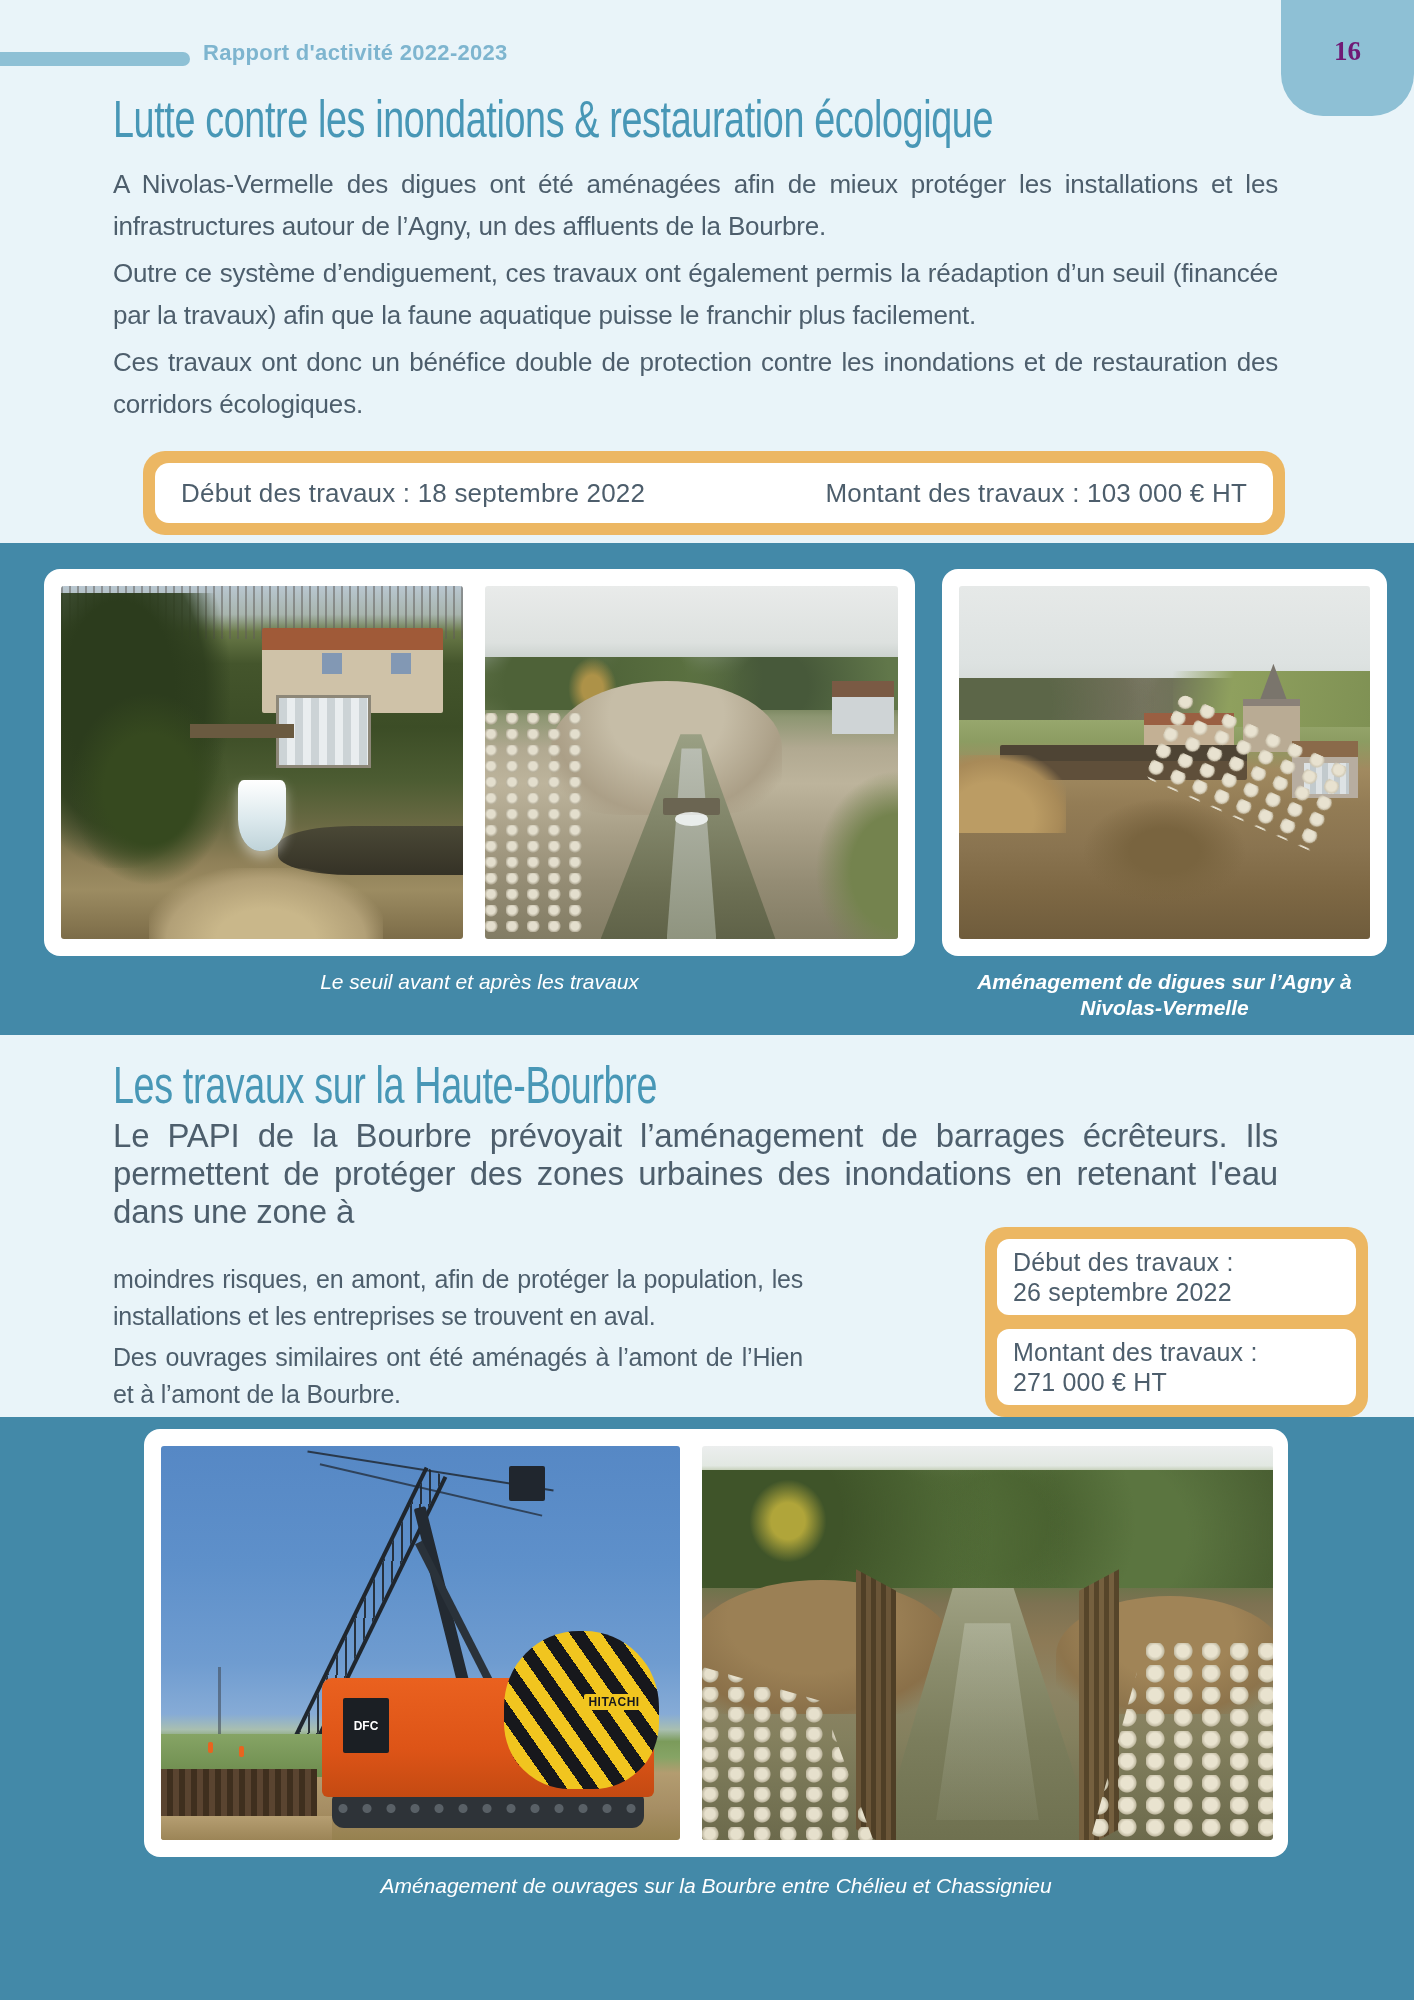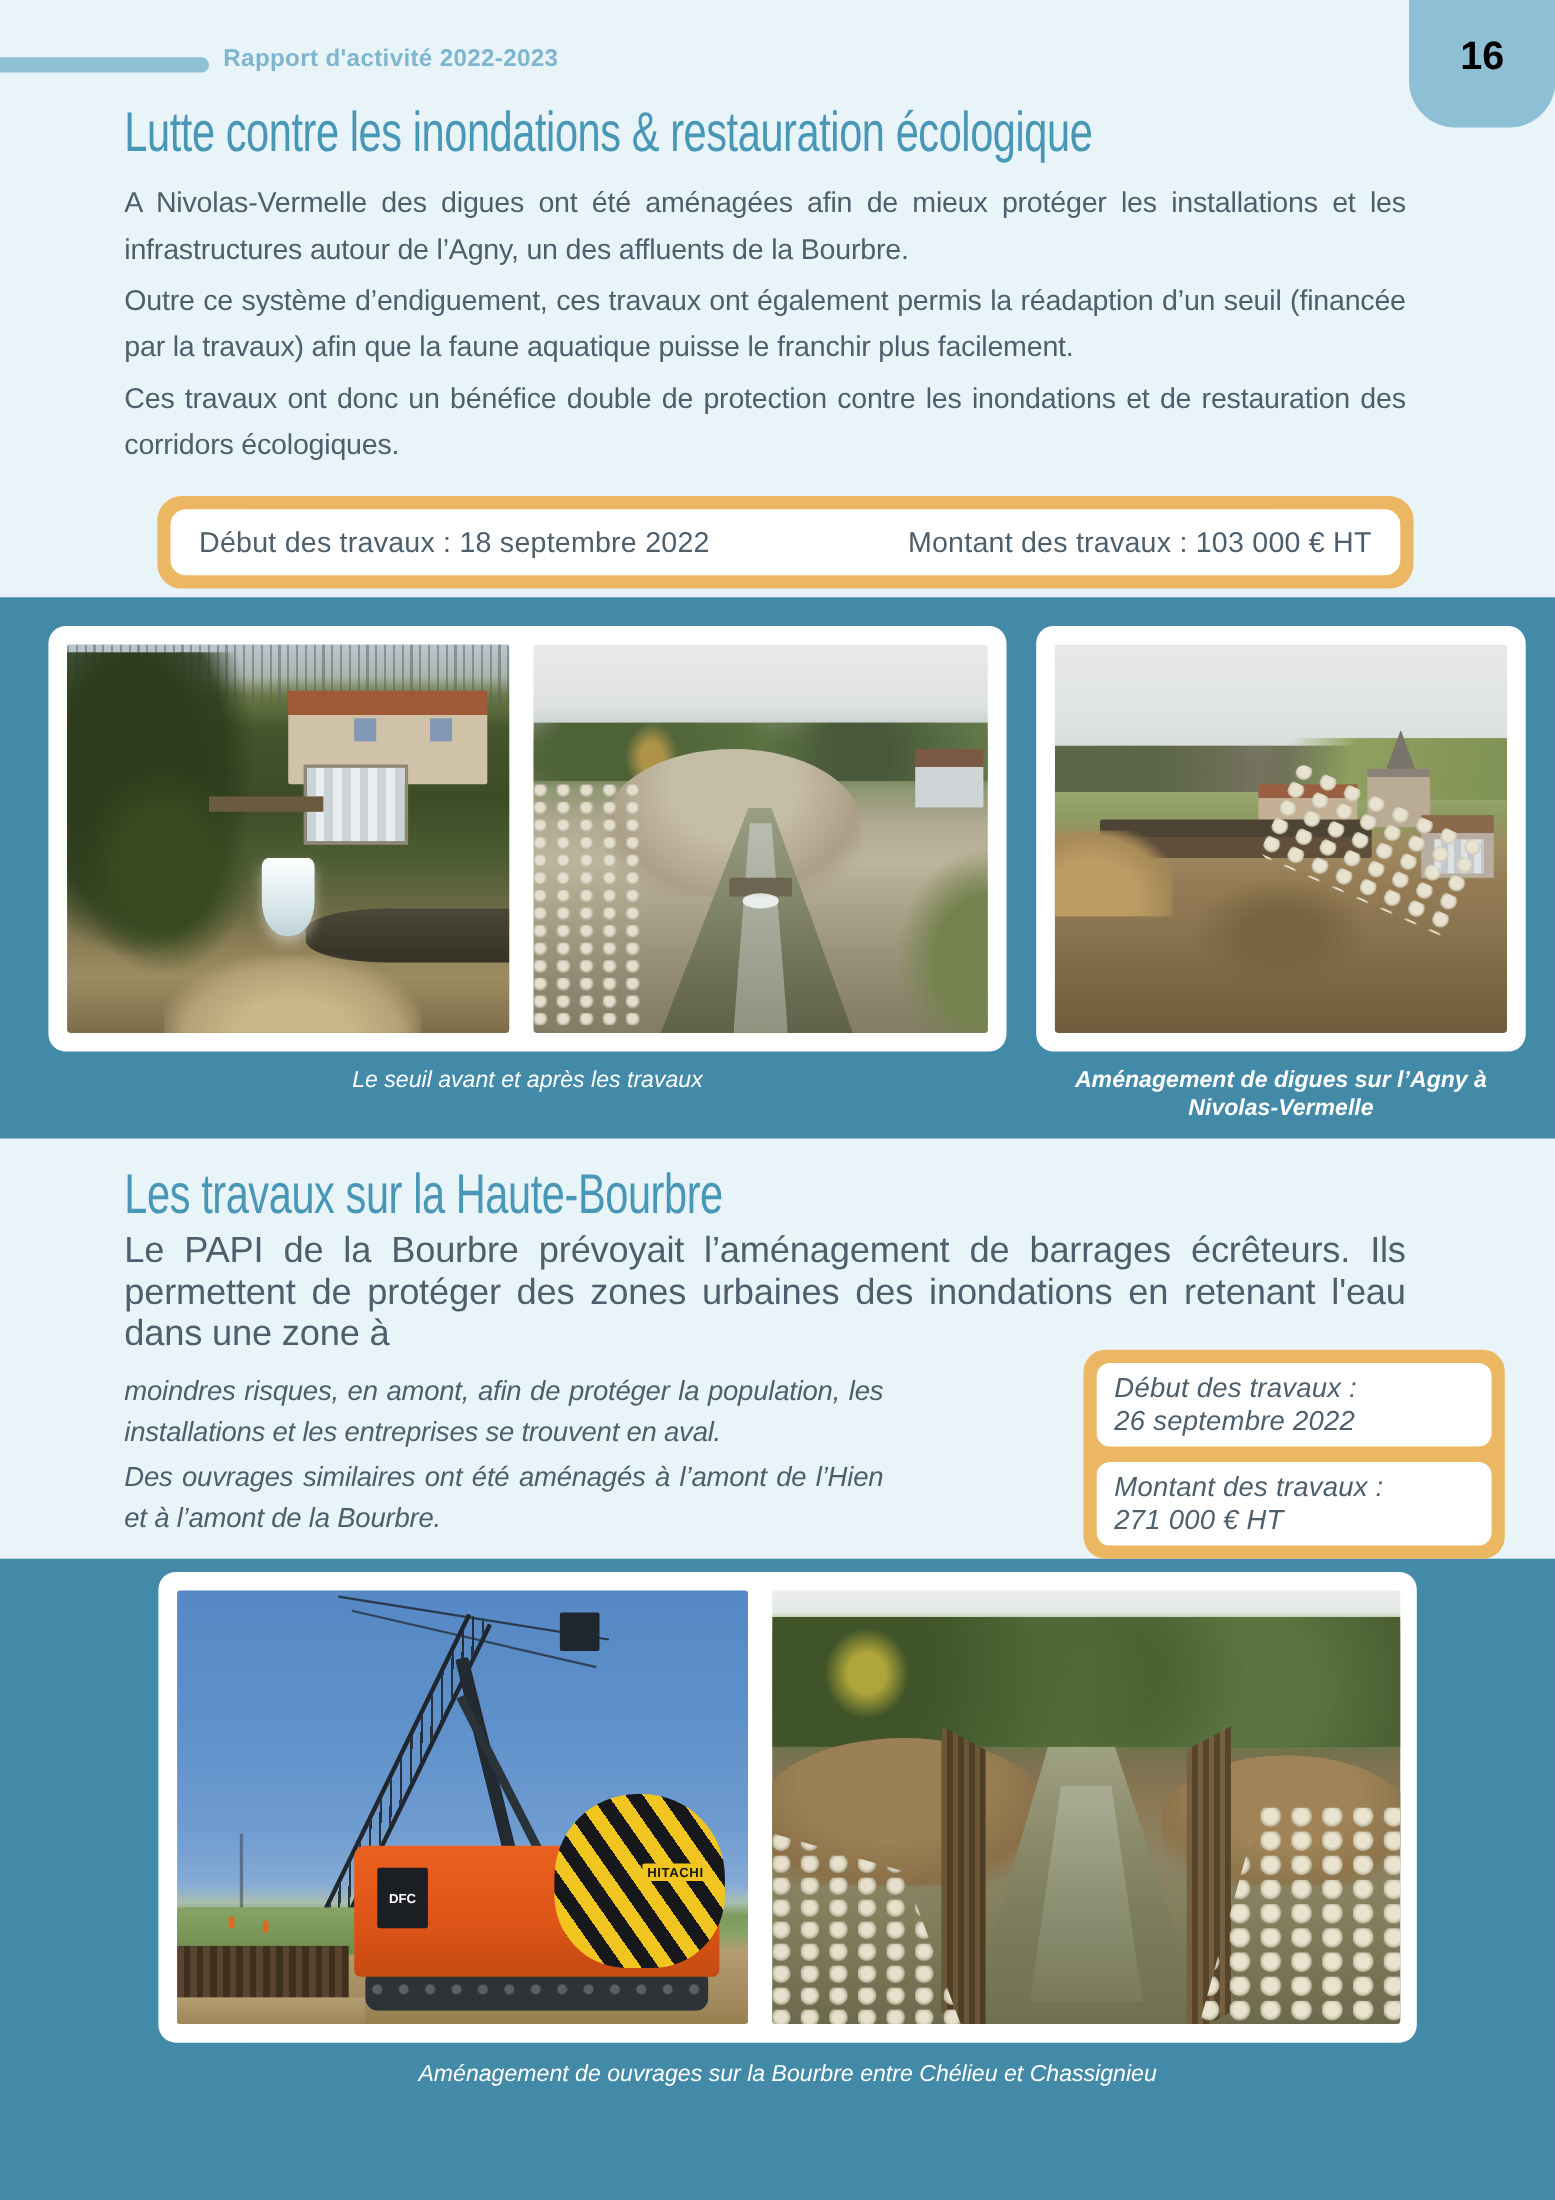--- a/index.html
+++ b/index.html
@@ -6,21 +6,21 @@
   .page{position:relative;width:1414px;height:2000px;margin:0 auto;background:#e9f4f9;
         font-family:"Liberation Sans",sans-serif;color:#4d5e6c;overflow:hidden;}
 
   
   .header-pill{position:absolute;left:0;top:52px;width:190px;height:14px;
                background:#8ec0d5;border-radius:0 9px 9px 0;}
   .header-title{position:absolute;left:203px;top:40px;font-size:22px;font-weight:bold;
                 color:#7eb5cf;letter-spacing:.3px;}
   .page-badge{position:absolute;right:0;top:0;width:133px;height:116px;background:#8ec0d5;
               border-radius:0 0 42px 42px;display:flex;align-items:center;justify-content:center;}
-  .page-badge span{color:#000000;font-size:36px;font-weight:bold;margin-top:-14px;}
+  .page-badge span{color:#701a75;font-size:27px;font-weight:bold;margin-top:-14px;font-family:Liberation Serif, serif;}
 
   
   .content1{padding:93px 136px 0 113px;}
   .content2{padding:0 136px 0 113px;}
   .sec-title{margin:0;font-size:51px;line-height:54px;font-weight:normal;color:#4897b6;
              letter-spacing:-.5px;white-space:nowrap;transform:scaleX(.74);transform-origin:left center;}
   .bodytext{margin-top:16px;}
   .bodytext p{margin:0 0 5px 0;font-size:26px;line-height:42px;text-align:justify;
               letter-spacing:-.2px;color:#4d5e6c;}
 
@@ -42,21 +42,21 @@
   .cap1{width:871px;}
   .cap2{width:445px;}
   .cap2 span{display:inline-block;max-width:400px;font-weight:bold;}
 
   .band2{height:588px;padding-top:12px;}
   .card-bottom{margin-left:144px;width:1144px;height:428px;}
   .cap3{margin-left:144px;width:1144px;margin-top:16px;}
 
   
   .lead{margin:4px 0 0 0;font-size:33px;line-height:38px;text-align:justify;letter-spacing:-.2px;}
-  .wrap-row{display:flex;height:186px;align-items:center;font-style:italic;}
+  .wrap-row{display:flex;height:186px;align-items:flex-end;}
   .left-col{width:690px;margin-top:2px;}
   .left-col p{margin:0 0 4px 0;font-size:25px;line-height:37px;text-align:justify;letter-spacing:-.2px;}
   .ostack{margin-left:auto;margin-right:-90px;margin-top:-4px;width:383px;box-sizing:border-box;
           background:#ecb763;border-radius:20px;padding:12px;display:flex;flex-direction:column;gap:14px;}
   .obox{background:#ffffff;border-radius:12px;padding:8px 16px;box-sizing:border-box;height:76px;
         display:flex;flex-direction:column;justify-content:center;}
   .obox span{display:block;font-size:25px;line-height:30px;letter-spacing:.2px;color:#4d5e6c;}
 
   
   .ph{position:relative;overflow:hidden;border-radius:3px;flex:none;}

